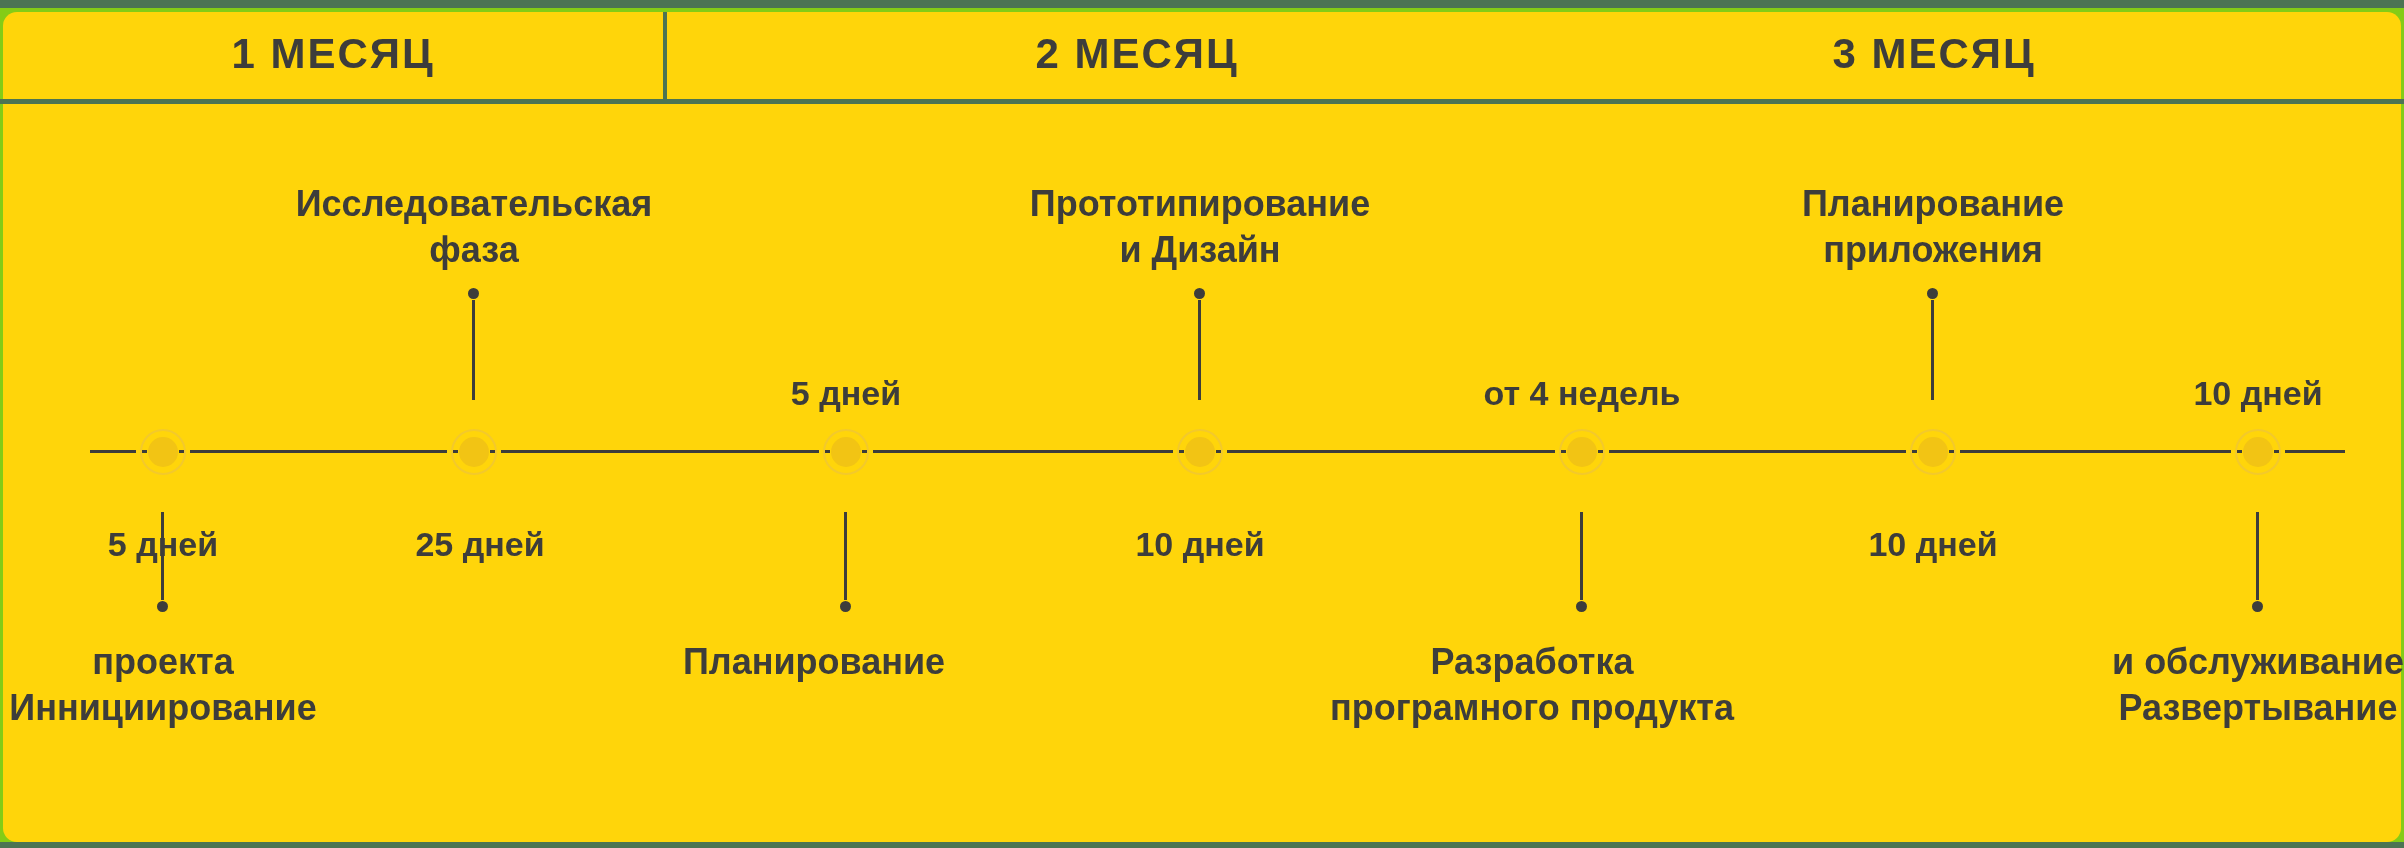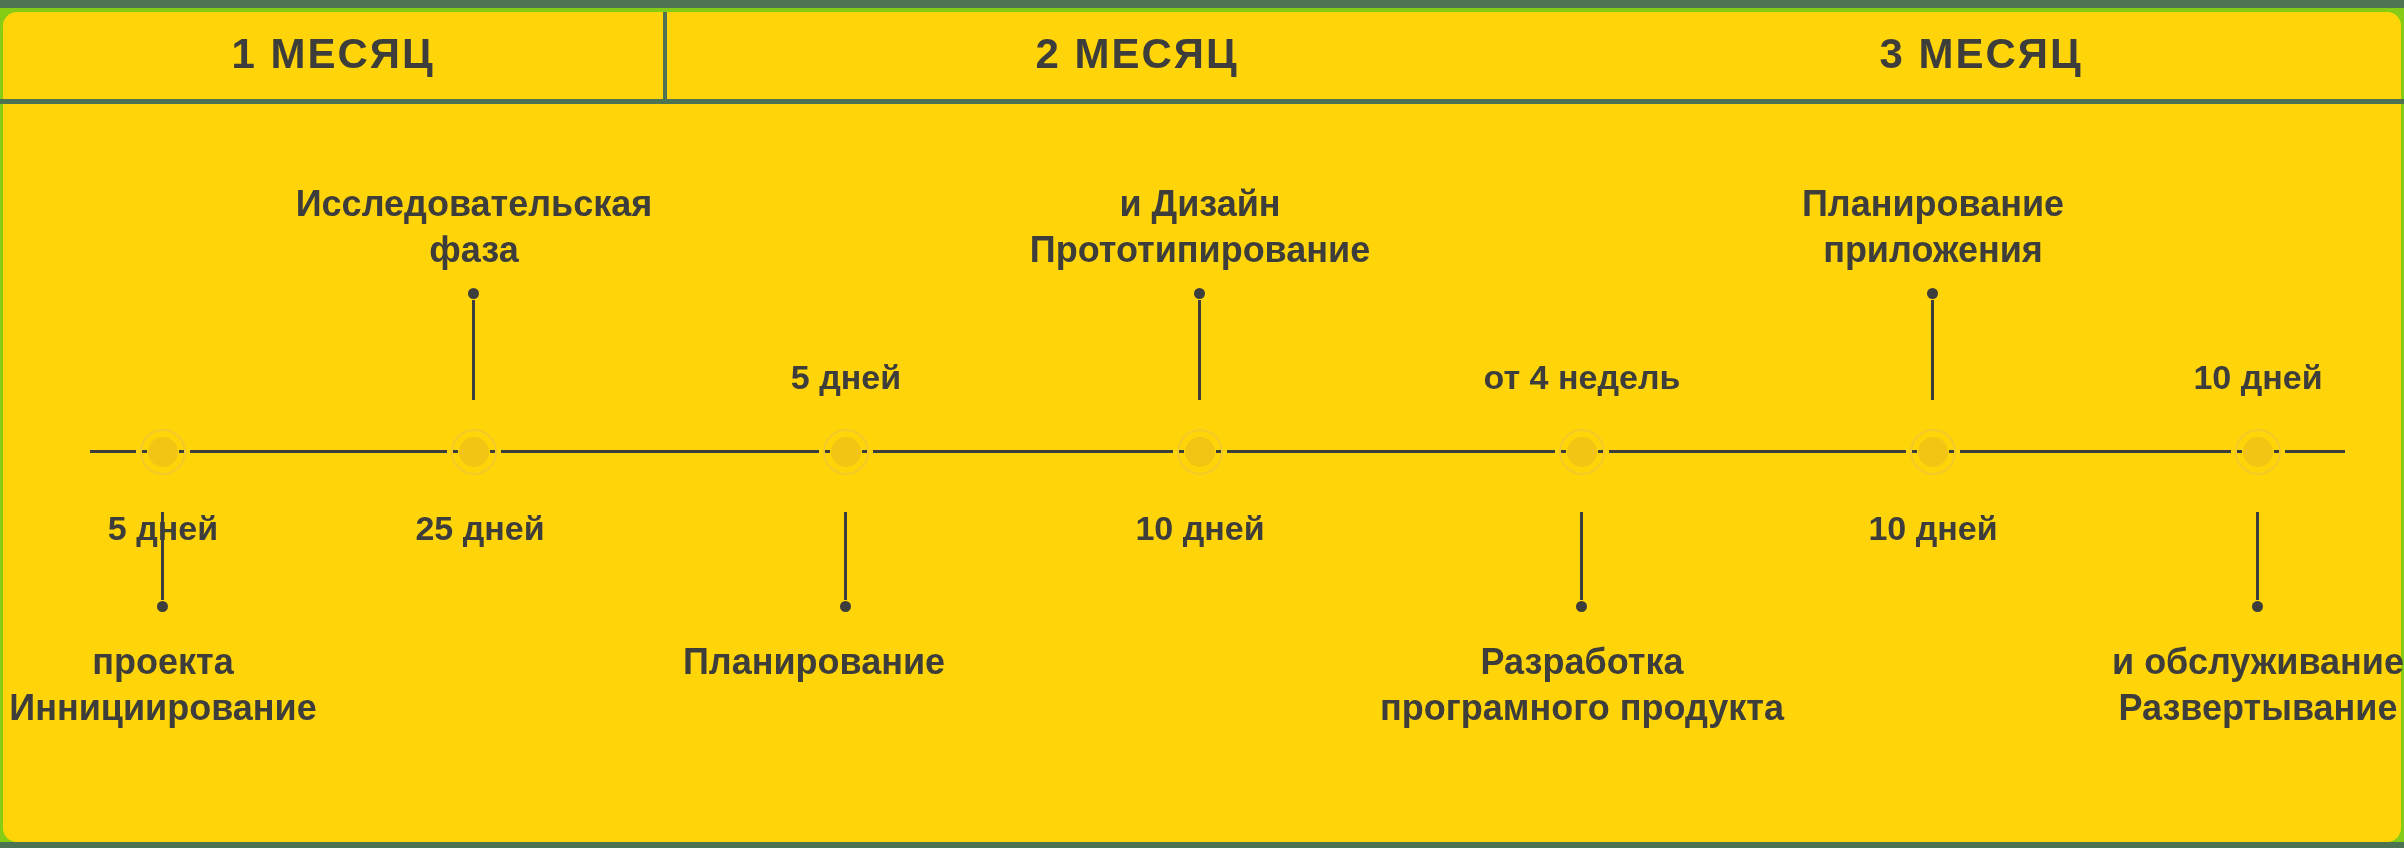--- a/index.html
+++ b/index.html
@@ -18,38 +18,38 @@
   .ring{position:absolute;top:429px;width:46px;height:46px;border-radius:50%;
         border:2px solid #f3c92c;box-sizing:border-box;}
   .disc{position:absolute;top:437px;width:30px;height:30px;border-radius:50%;background:#f2c414;}
   .vline{position:absolute;width:3px;background:#3d3d3b;}
   .cdot{position:absolute;width:11px;height:11px;border-radius:50%;background:#3d3d3b;}
   .pname{position:absolute;transform:translateX(-50%);text-align:center;font-size:36px;font-weight:700;
          line-height:46px;color:#3d3d3b;white-space:nowrap;}
   .pname.above{top:181px;}
   .pname.below{top:639px;}
   .dur{position:absolute;transform:translateX(-50%);font-size:34px;font-weight:700;
-       color:#3d3d3b;white-space:nowrap;}
+       color:#3d3d3b;white-space:nowrap;margin-top:16px;}
   .dur.above{top:358px;}
   .dur.below{top:509px;}
 </style>
 </head>
 <body>
 
 <div class="stage">
 
   <div class="card"></div>
   <div class="bar top"></div>
   <div class="bar bottom"></div>
   <div class="header-underline"></div>
   <div class="header-divider"></div>
 
   <div class="month" style="left:333px">1 МЕСЯЦ</div>
   <div class="month" style="left:1137px">2 МЕСЯЦ</div>
-  <div class="month" style="left:1981px">3 МЕСЯЦ</div>
+  <div class="month" style="left:1934px">3 МЕСЯЦ</div>
 
   <div class="seg" style="left:90px;width:46px"></div>
   <div class="seg" style="left:190px;width:257px"></div>
   <div class="seg" style="left:501px;width:318px"></div>
   <div class="seg" style="left:873px;width:300px"></div>
   <div class="seg" style="left:1227px;width:328px"></div>
   <div class="seg" style="left:1609px;width:297px"></div>
   <div class="seg" style="left:1960px;width:271px"></div>
   <div class="seg" style="left:2285px;width:60px"></div>
 
@@ -101,31 +101,31 @@
 
   <div class="dur above" style="left:846px">5 дней</div>
   <div class="vline" style="left:844px;top:512px;height:88px"></div>
   <div class="cdot" style="left:840px;top:601px"></div>
   <div class="pname below" style="left:814px">
     <div>Планирование</div>
     <div></div>
   </div>
 
   <div class="pname above" style="left:1200px">
+    <div>Прототипирование</div>
     <div>и Дизайн</div>
-    <div>Прототипирование</div>
   </div>
   <div class="cdot" style="left:1194px;top:288px"></div>
   <div class="vline" style="left:1198px;top:300px;height:100px"></div>
   <div class="dur below" style="left:1200px">10 дней</div>
 
   <div class="dur above" style="left:1582px">от 4 недель</div>
   <div class="vline" style="left:1580px;top:512px;height:88px"></div>
   <div class="cdot" style="left:1576px;top:601px"></div>
-  <div class="pname below" style="left:1582px">
+  <div class="pname below" style="left:1532px">
     <div>Разработка</div>
     <div>програмного продукта</div>
   </div>
 
   <div class="pname above" style="left:1933px">
     <div>Планирование</div>
     <div>приложения</div>
   </div>
   <div class="cdot" style="left:1927px;top:288px"></div>
   <div class="vline" style="left:1931px;top:300px;height:100px"></div>

